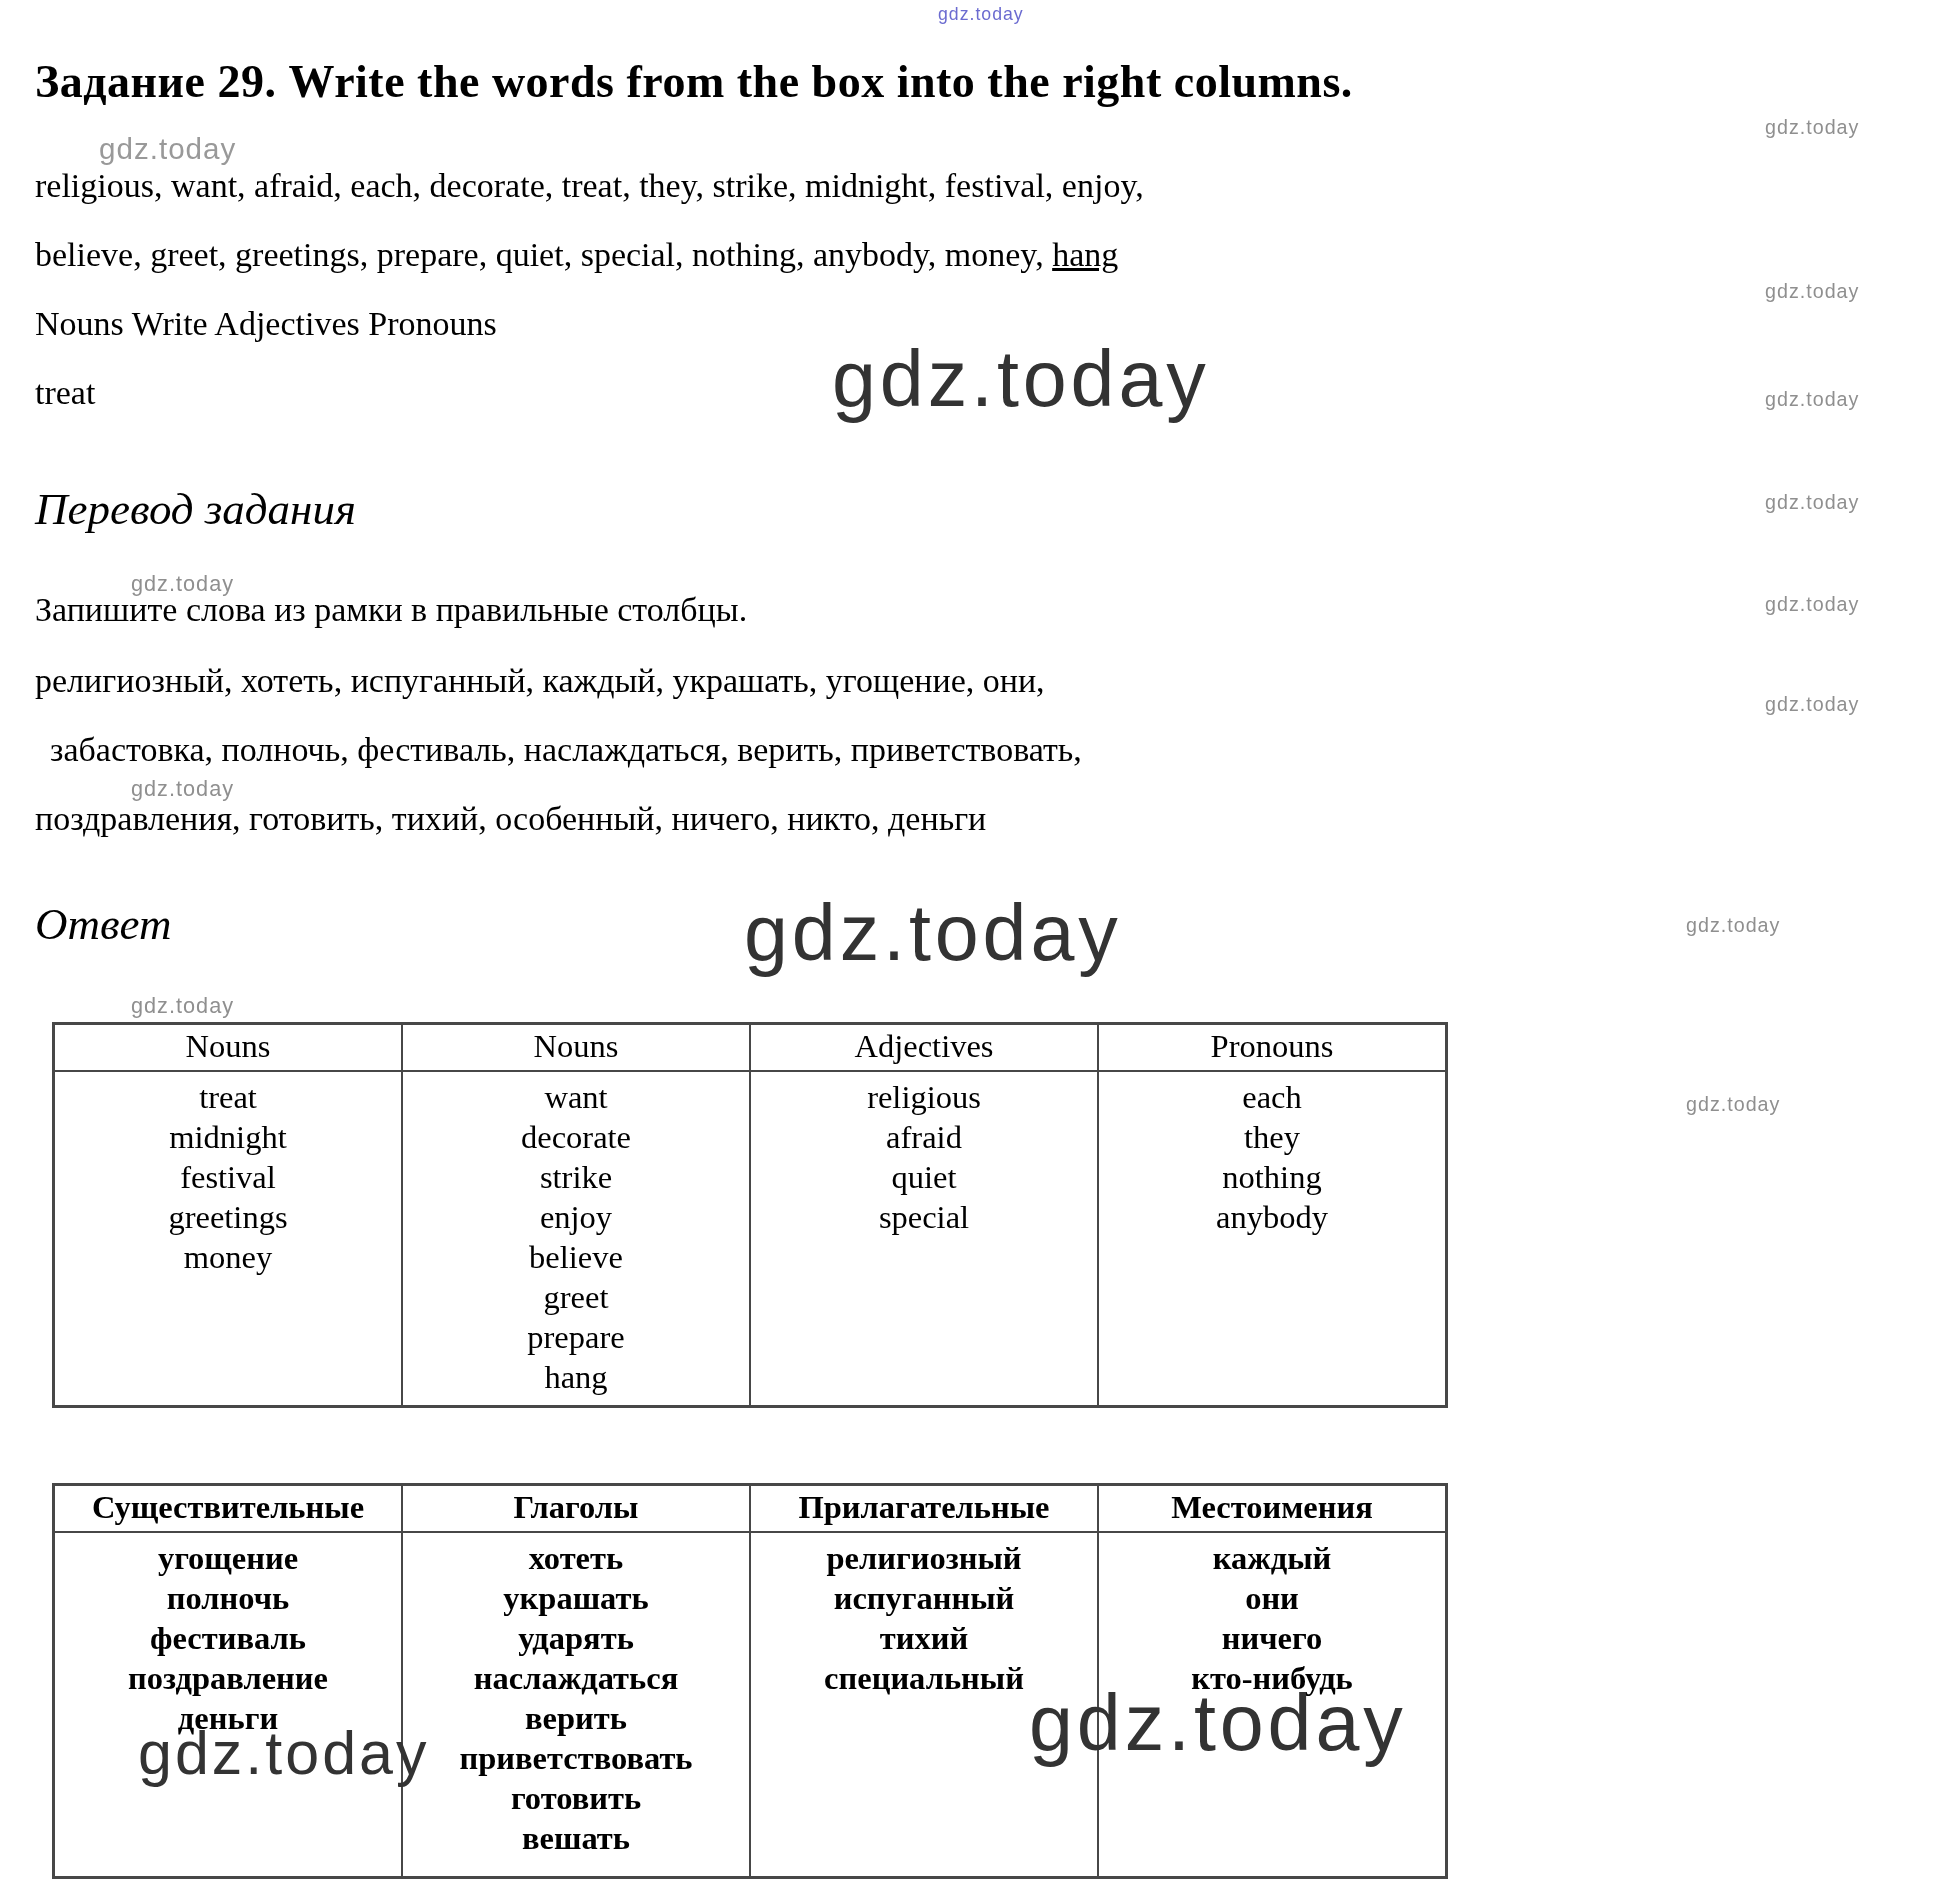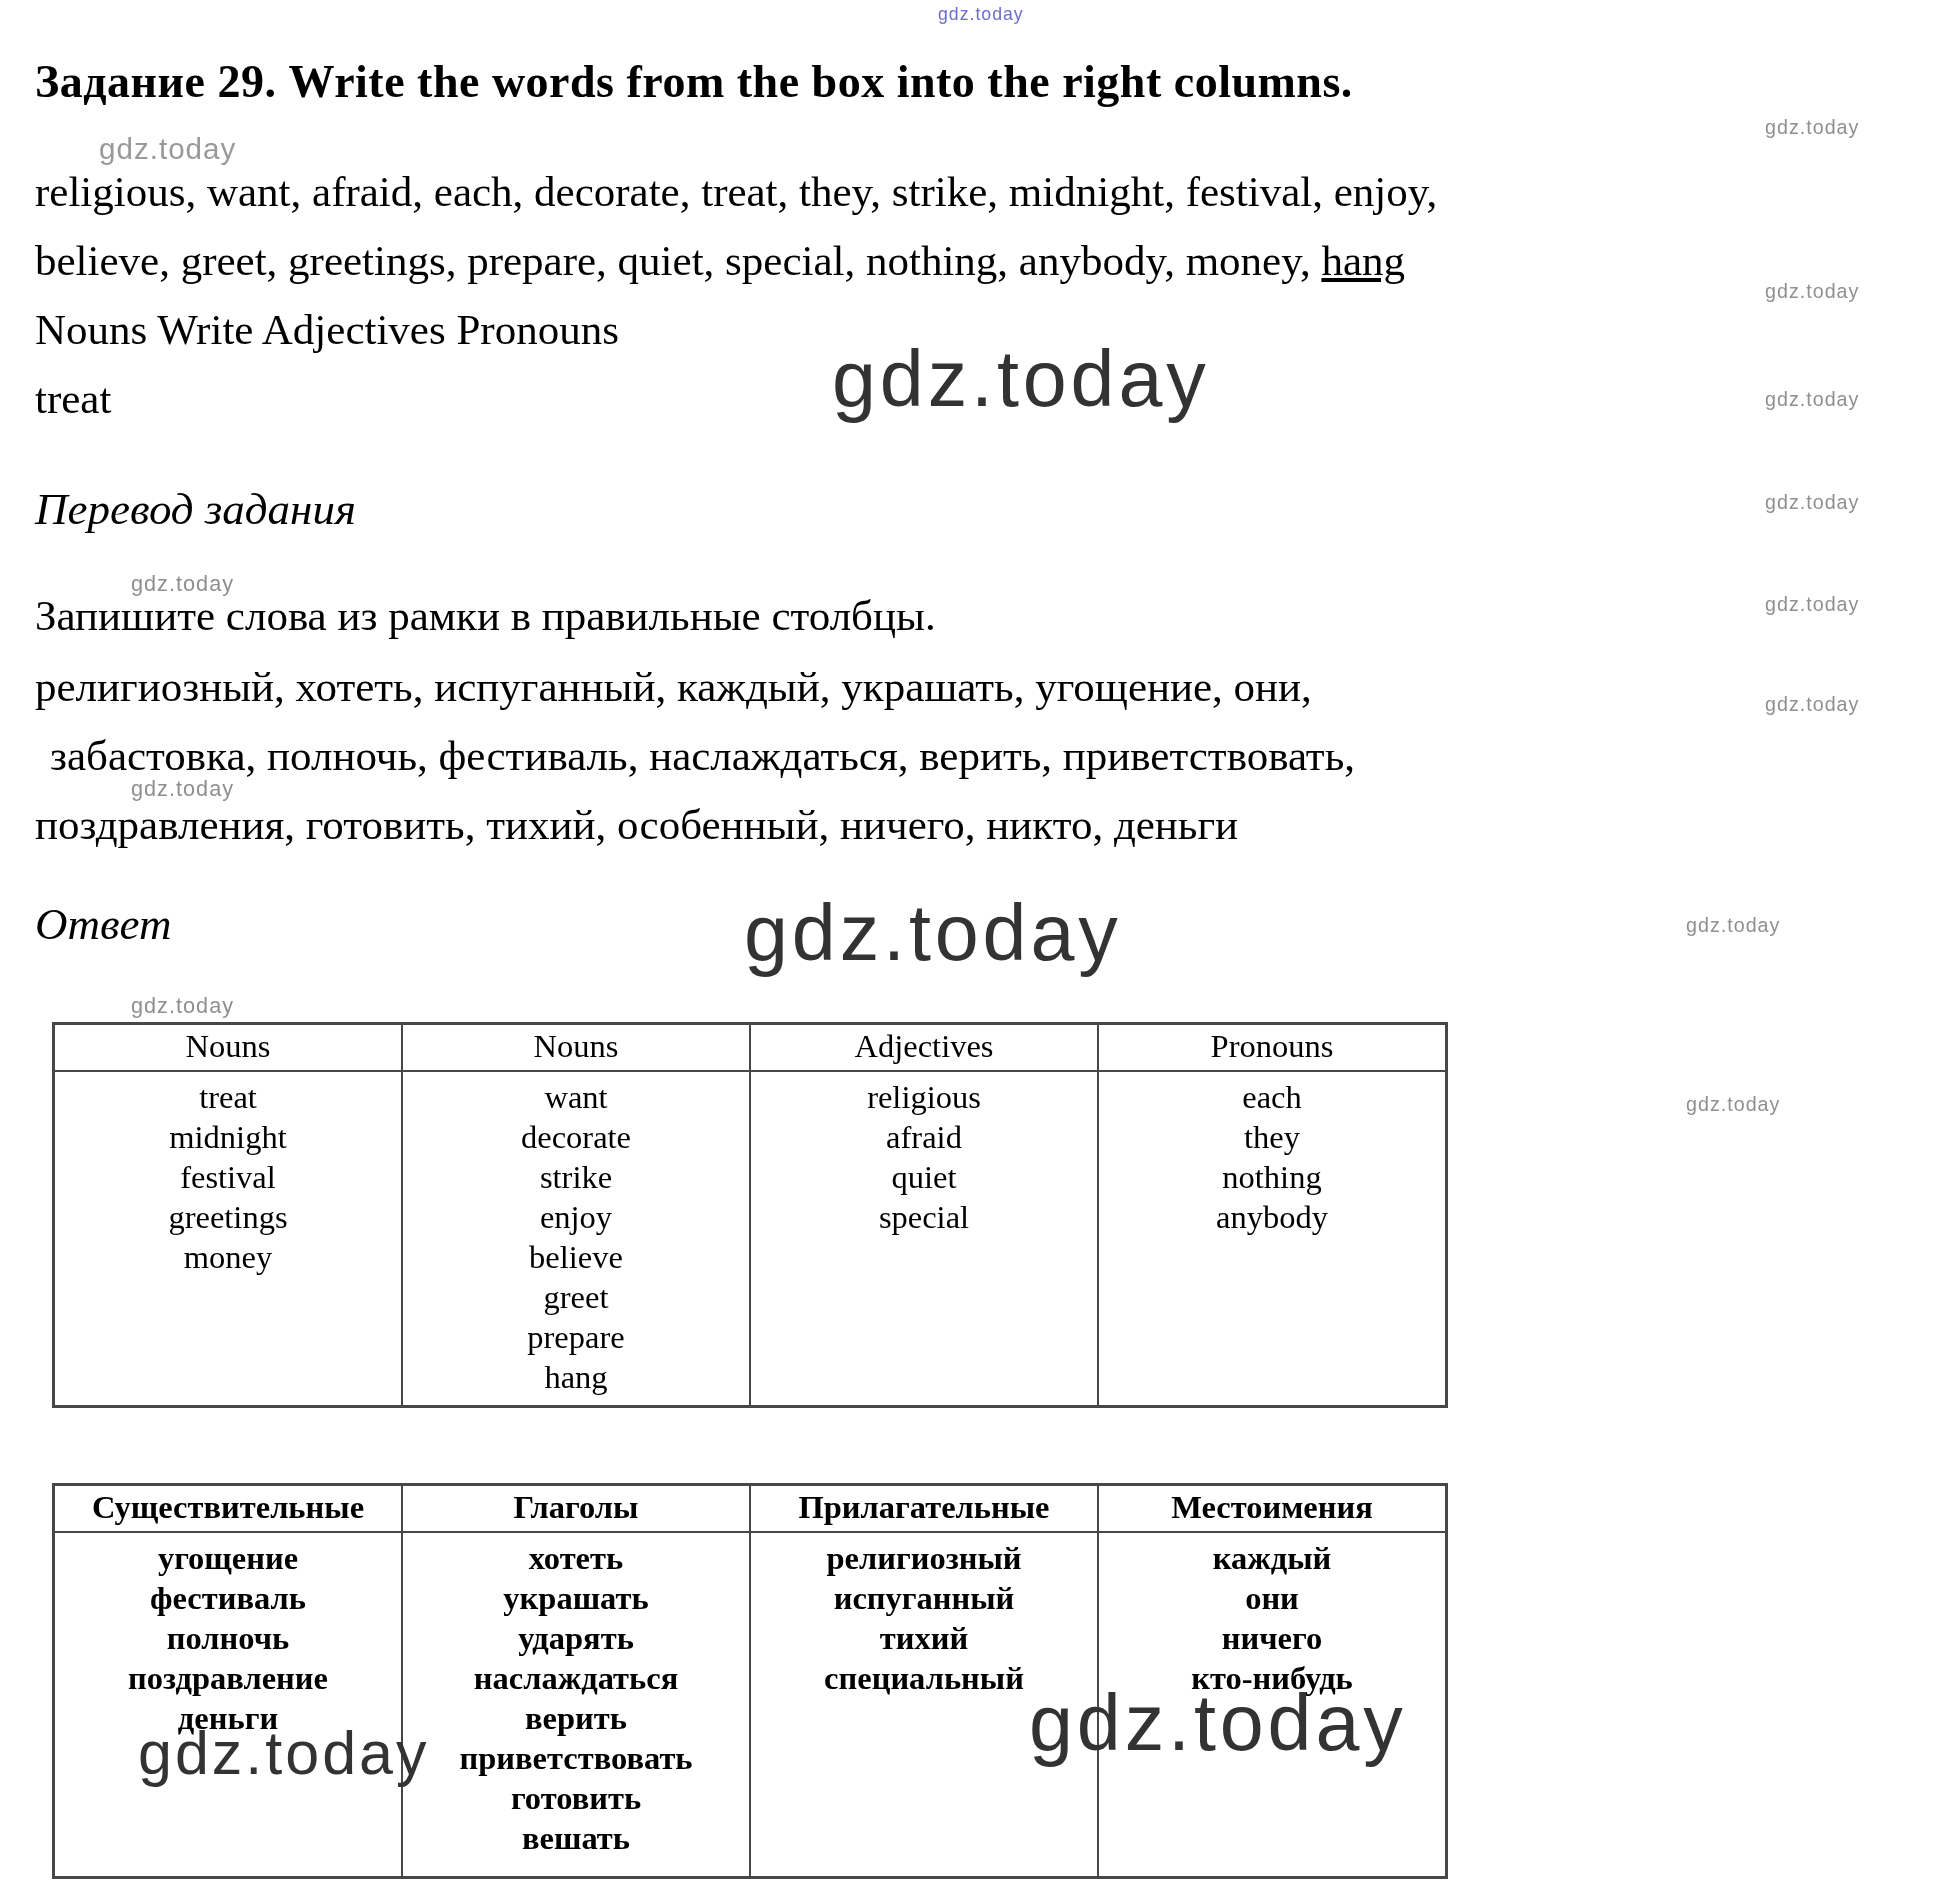--- a/index.html
+++ b/index.html
@@ -3,21 +3,21 @@
 <meta charset="utf-8">
 <style>
   html,body{margin:0;padding:0;}
   body{
     width:1950px;height:1885px;background:#ffffff;position:relative;
     font-family:"Liberation Serif", serif;color:#000;overflow:hidden;
   }
   .abs{position:absolute;}
   .nowrap{white-space:nowrap;}
   .title{font-size:46px;font-weight:bold;letter-spacing:0.5px;}
-  .para{font-size:43px;}
+  .para{font-size:34px;}
   .ital{font-size:45px;font-style:italic;}
   .link-word{text-decoration:underline;}
   
   .wm{font-family:"Liberation Sans", sans-serif;color:#8f8f8f;letter-spacing:1px;}
   .wm-top{font-size:17.7px;color:#6b6bd0;}
   .wm-md{font-size:29.6px;color:#999;}
   .wm-sm{font-size:19.7px;}
   .wm-xs{font-size:21.7px;}
   .wm-big{font-family:"Liberation Sans", sans-serif;color:#333;font-size:79px;letter-spacing:3.9px;}
   .wm-big2{font-family:"Liberation Sans", sans-serif;color:#333;font-size:61px;letter-spacing:3px;}
@@ -119,22 +119,22 @@
   <div class="tbl tbl-ru" style="top:1483px;">
     <div class="tbl-head">
       <div class="th">Существительные</div>
       <div class="th">Глаголы</div>
       <div class="th">Прилагательные</div>
       <div class="th">Местоимения</div>
     </div>
     <div class="tbl-body">
       <div class="td">
           <div>угощение</div>
+          <div>полночь</div>
           <div>фестиваль</div>
-          <div>полночь</div>
           <div>поздравление</div>
           <div>деньги</div>
         </div>
       <div class="td">
           <div>хотеть</div>
           <div>украшать</div>
           <div>ударять</div>
           <div>наслаждаться</div>
           <div>верить</div>
           <div>приветствовать</div>

